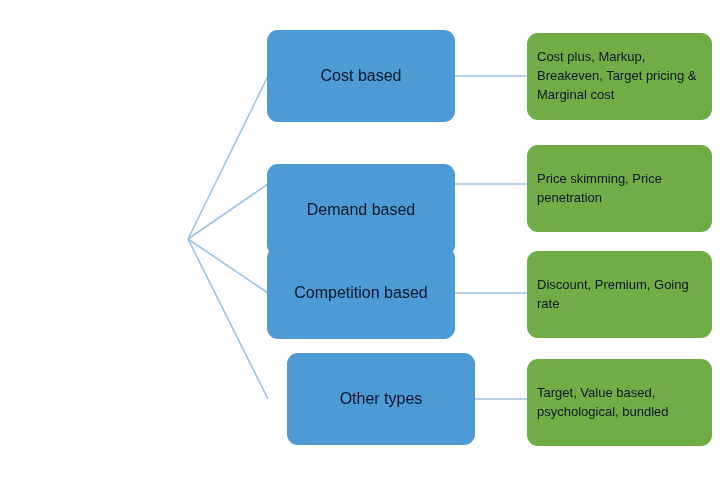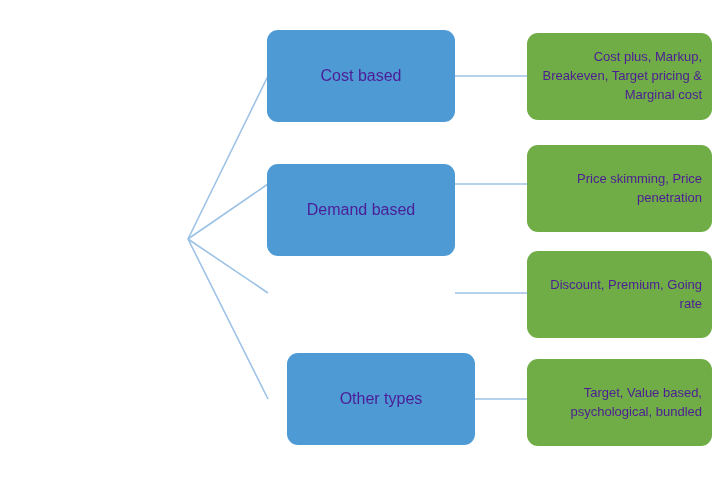--- a/index.html
+++ b/index.html
@@ -22,22 +22,22 @@
     width: 720px;
     height: 477px;
     z-index: 1;
   }
   .node {
     position: absolute;
     z-index: 2;
     display: flex;
     align-items: center;
     justify-content: center;
-    text-align: right;
-    color: #4c1d95;
+    text-align: left;
+    color: #0f172a;
     box-sizing: border-box;
     border-radius: 11px;
   }
   .root-node {
     left: 8px;
     top: 194px;
     width: 182px;
     height: 91px;
     background: #a6a6a6;
     font-size: 29px;
@@ -96,20 +96,23 @@
     <span>Cost plus, Markup, Breakeven, Target pricing &amp; Marginal cost</span>
   </div>
 
   <div class="node branch-node branch-1">
     <span>Demand based</span>
   </div>
   <div class="node detail-node detail-1">
     <span>Price skimming, Price penetration</span>
   </div>
 
+  <div class="node branch-node branch-2">
+    <span>Competition based</span>
+  </div>
   <div class="node detail-node detail-2">
     <span>Discount, Premium, Going rate</span>
   </div>
 
   <div class="node branch-node branch-3">
     <span>Other types</span>
   </div>
   <div class="node detail-node detail-3">
     <span>Target, Value based, psychological, bundled</span>
   </div>

